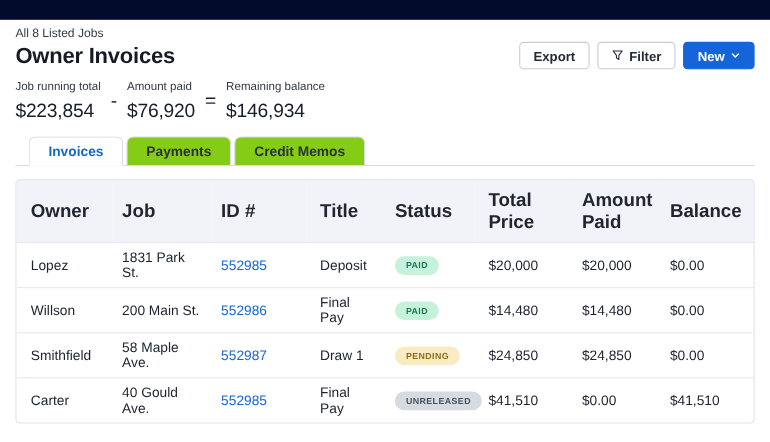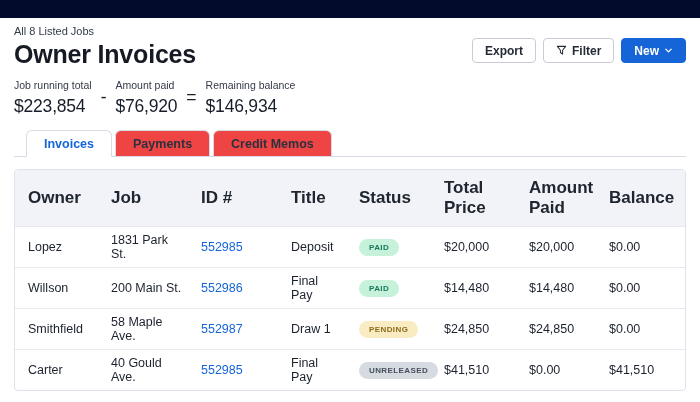--- a/index.html
+++ b/index.html
@@ -9,41 +9,41 @@
     background:#ffffff;
     font-family:"Liberation Sans", sans-serif;
     color:#1c222e;
   }
   .topbar { height:18px; background:#030b2d; }
   .page { padding:0 14px; }
 
   
   .header-row { display:flex; justify-content:space-between; align-items:flex-start; margin-top:7px; }
   .breadcrumb { font-size:11px; color:#333a47; }
-  .page-title { margin:3px 0 0 0; font-size:25px; font-weight:700; color:#151a24; letter-spacing:-0.2px; }
+  .page-title { margin:3px 0 0 0; font-size:20px; font-weight:700; color:#151a24; letter-spacing:-0.2px; }
   .header-actions { display:flex; gap:7px; margin-top:13px; }
   .btn {
     height:25px; padding:0 12px; display:inline-flex; align-items:center; gap:5px;
     font-family:inherit; font-size:12px; font-weight:600; color:#242b37;
     background:#fff; border:1px solid #c8ccd6; border-radius:4px; cursor:pointer;
   }
   .btn-primary { background:#1565d8; border-color:#1565d8; color:#fff; }
   .btn svg { display:block; }
 
   
   .summary { display:flex; align-items:center; gap:9px; margin-top:10px; }
   .sum-label { font-size:10.5px; color:#333a47; margin-bottom:5px; }
   .sum-value { font-size:17.5px; color:#181e29; letter-spacing:-0.2px; }
   .sum-op { font-size:17.5px; color:#181e29; padding-bottom:1px; }
 
   
   .tabbar { display:flex; margin-top:13px; padding-left:12px; border-bottom:1px solid #d8dbe4; }
   .tab {
     height:27px; line-height:26px; padding:0 17px; margin-right:3px; margin-bottom:-1px;
-    font-size:12.5px; font-weight:700; color:#2b313d; background:#ef4444;
+    font-size:12.5px; font-weight:700; color:#2b313d; background:#84cc16;
     border:1px solid #d8dbe4; border-radius:6px 6px 0 0; cursor:pointer;
   }
   .tab.active { background:#fff; color:#1565d8; border-bottom-color:#fff; }
 
   
   .table-wrap { margin-top:12px; border:1px solid #dfe2ea; border-radius:4px; overflow:hidden; background:#fff; }
   table { width:100%; border-collapse:collapse; table-layout:fixed; }
   thead th {
     background:#f2f3f8; text-align:left; font-size:17px; font-weight:700; color:#20262f;
     padding:8px 8px 8px 8px; height:29px;

